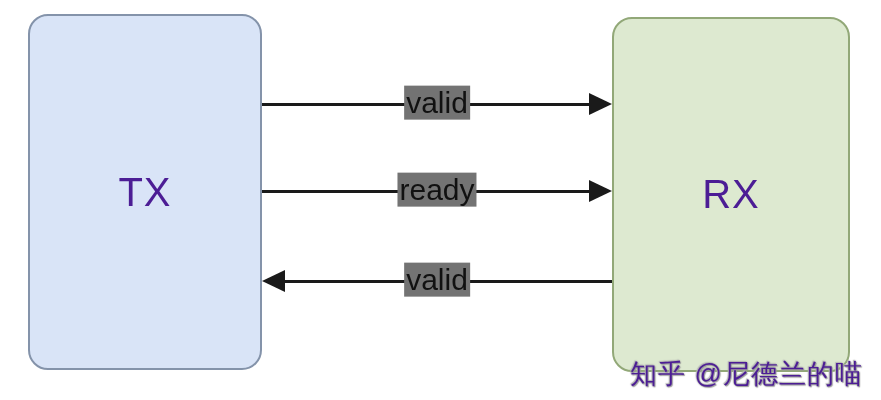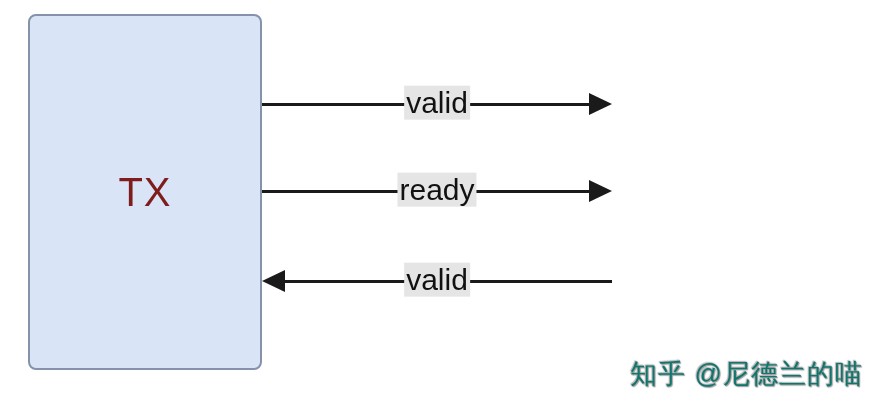--- a/index.html
+++ b/index.html
@@ -9,28 +9,28 @@
   }
   .stage {
     position: relative;
     width: 881px;
     height: 400px;
     background: #ffffff;
     overflow: hidden;
   }
   .node {
     position: absolute;
-    border-radius: 8px;
+    border-radius: 20px;
     border: 2px solid #888;
     box-sizing: border-box;
     display: flex;
     align-items: center;
     justify-content: center;
     font-size: 40px;
-    color: #7f1d1d;
+    color: #4c1d95;
     letter-spacing: 1px;
   }
   .node-tx { left: 28px; top: 14px; width: 234px; height: 356px; }
   .node-rx { left: 612px; top: 17px; width: 238px; height: 355px; }
 
   .signal {
     position: absolute;
     left: 262px;
     width: 350px;
     height: 0;
@@ -58,53 +58,56 @@
   }
   .signal.dir-left .head {
     left: 0;
     border-right: 23px solid #1a1a1a;
   }
   .signal .label {
     position: absolute;
     left: 50%;
     top: 0;
     transform: translate(-50%, -54%);
-    background: #e5e5e5;
+    background: #737373;
     padding: 0 2px;
     font-size: 30px;
     color: #111111;
     white-space: nowrap;
   }
   .sig-valid { top: 104px; }
   .sig-info  { top: 191px; }
   .sig-ready { top: 281px; }
 
   .watermark {
     position: absolute;
     right: 18px;
     bottom: 8px;
     font-size: 27px;
     letter-spacing: 1px;
-    color: #0f766e;
+    color: #4c1d95;
     text-shadow:
       0 0 2px #9a9a9a,
       1px 1px 1px #9a9a9a,
       -1px -1px 1px #bdbdbd;
     white-space: nowrap;
   }
 </style>
 </head>
 <body>
 
 <div class="stage">
 
   <div class="node node-tx" style="background: rgb(217, 228, 247); border-color: rgb(132, 147, 170);">
     <span>TX</span>
   </div>
 
+  <div class="node node-rx" style="background: rgb(221, 233, 208); border-color: rgb(146, 168, 120);">
+    <span>RX</span>
+  </div>
 
   <div class="signal dir-right sig-valid">
     <div class="line" style="background: rgb(26, 26, 26);"></div>
     <div class="head" style="border-left-color: rgb(26, 26, 26);"></div>
     <span class="label">valid</span>
   </div>
 
   <div class="signal dir-right sig-info">
     <div class="line" style="background: rgb(26, 26, 26);"></div>
     <div class="head" style="border-left-color: rgb(26, 26, 26);"></div>

